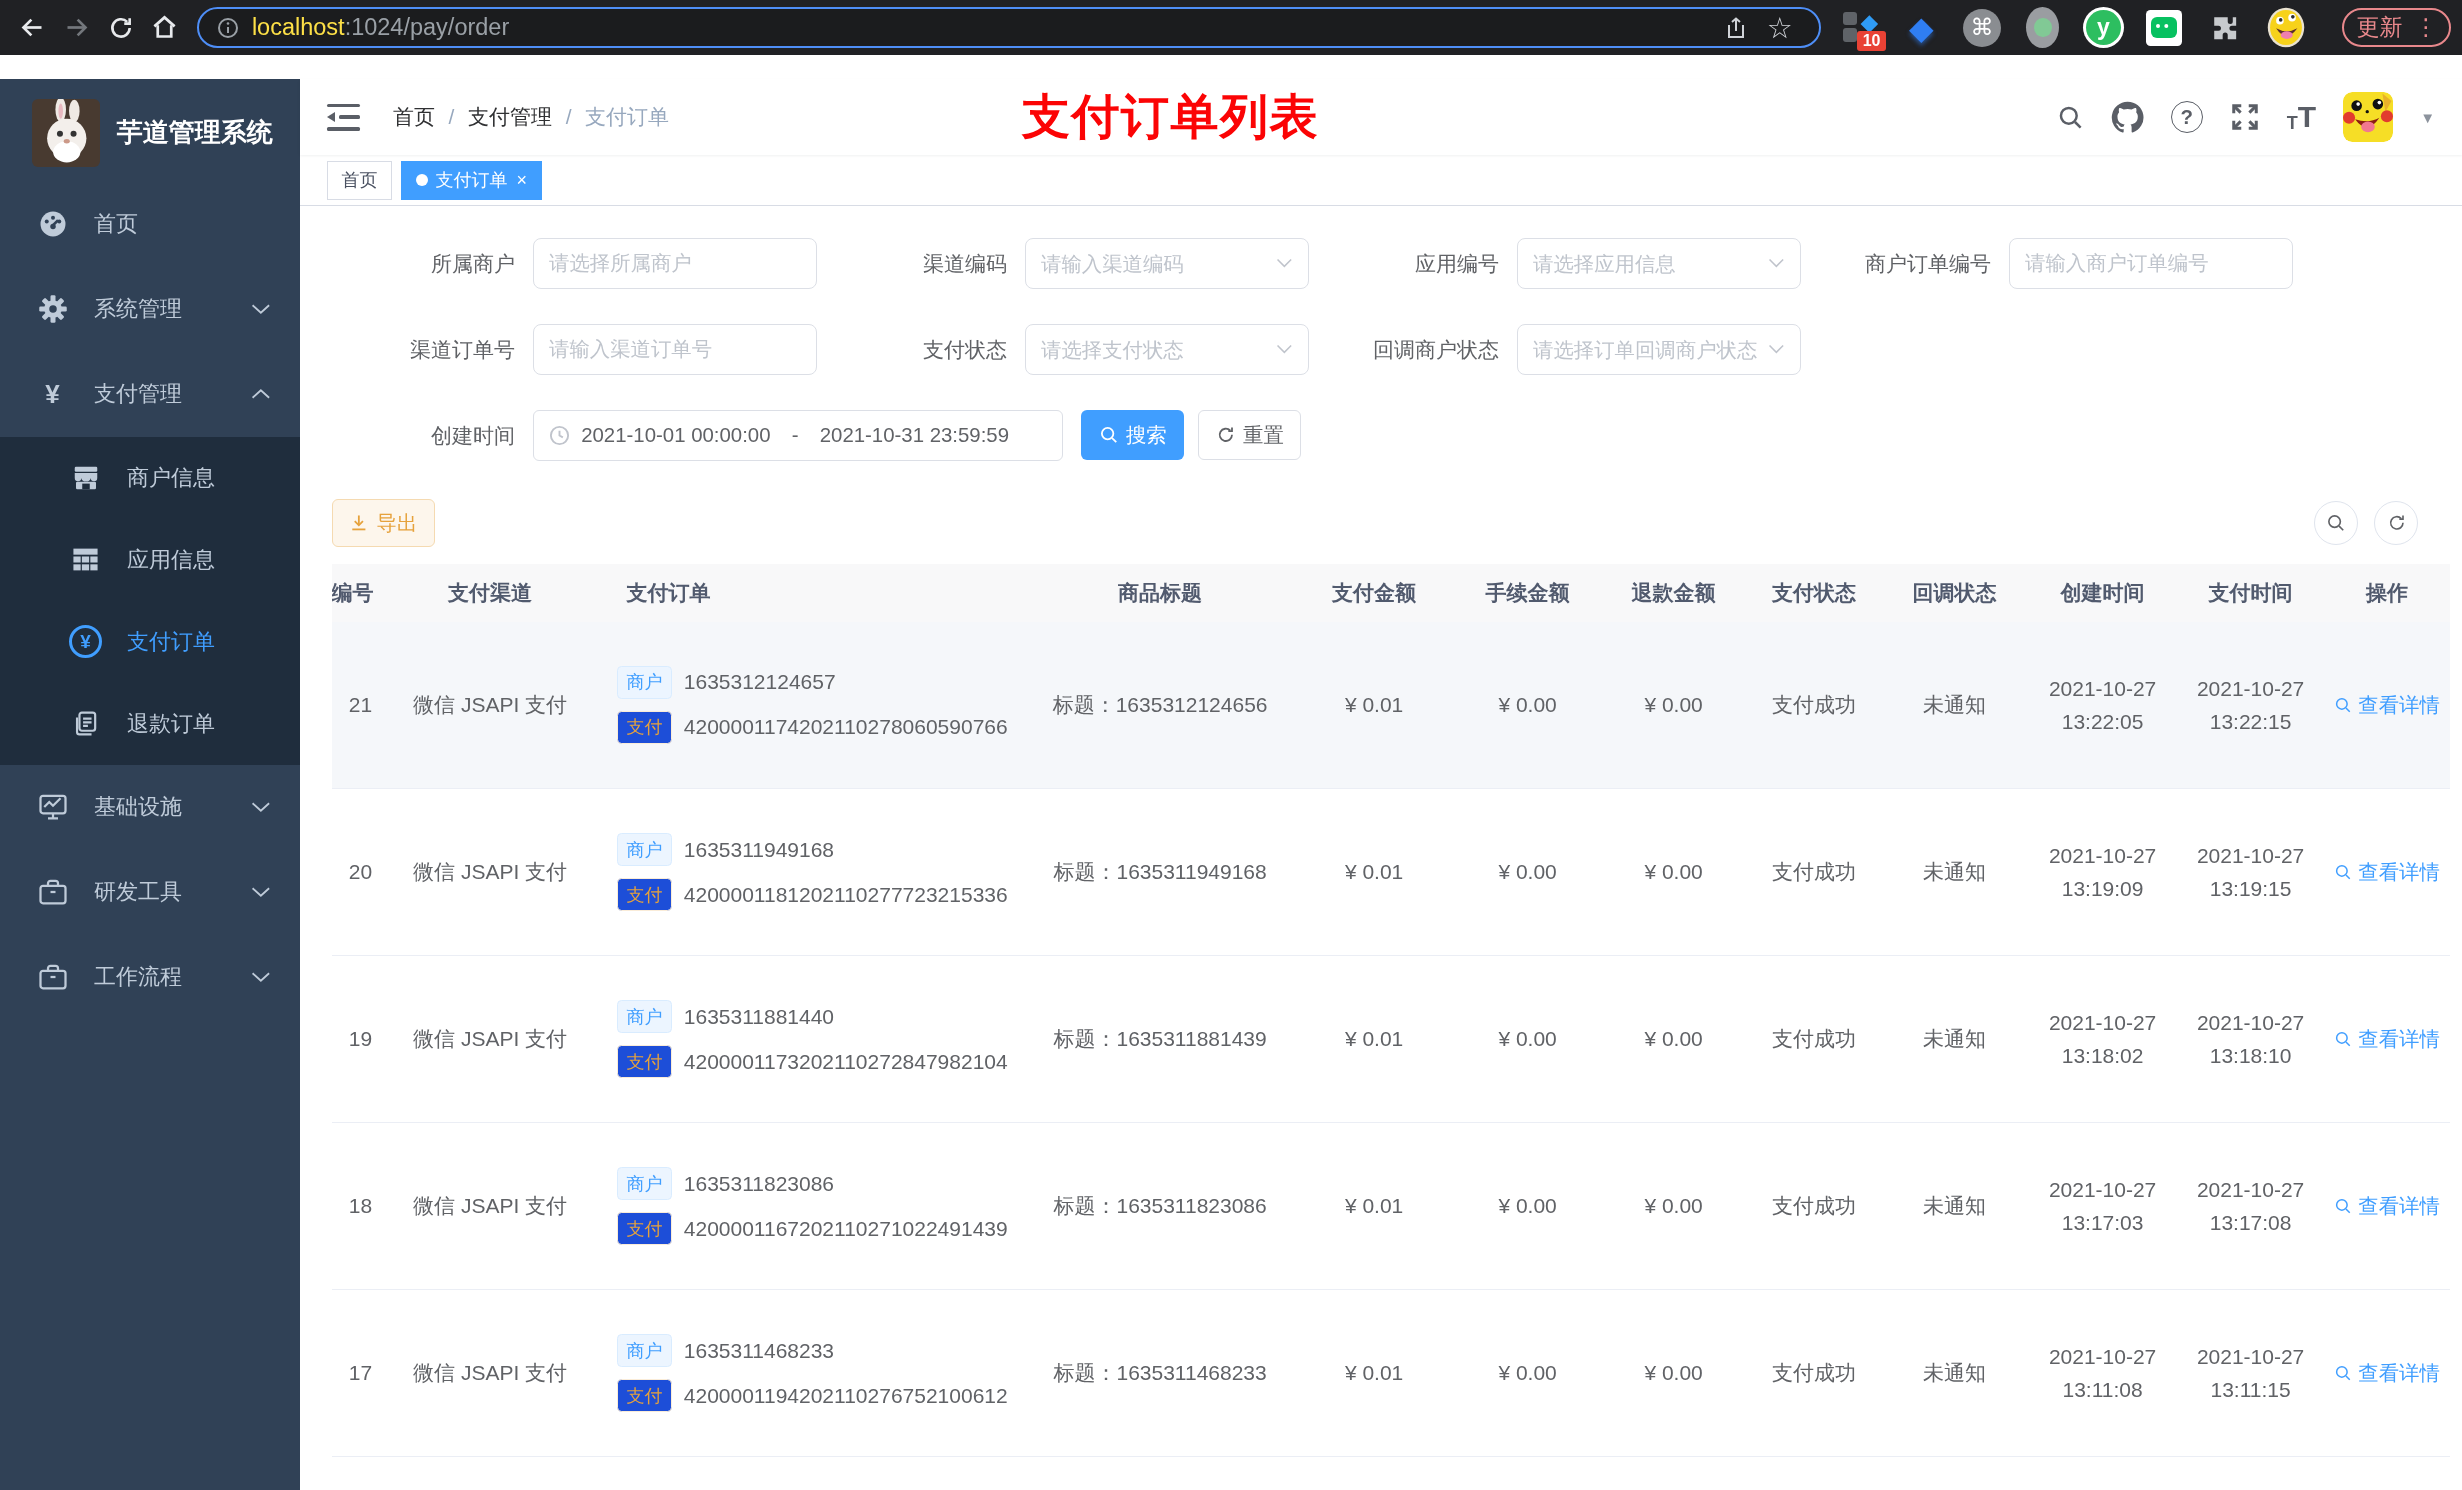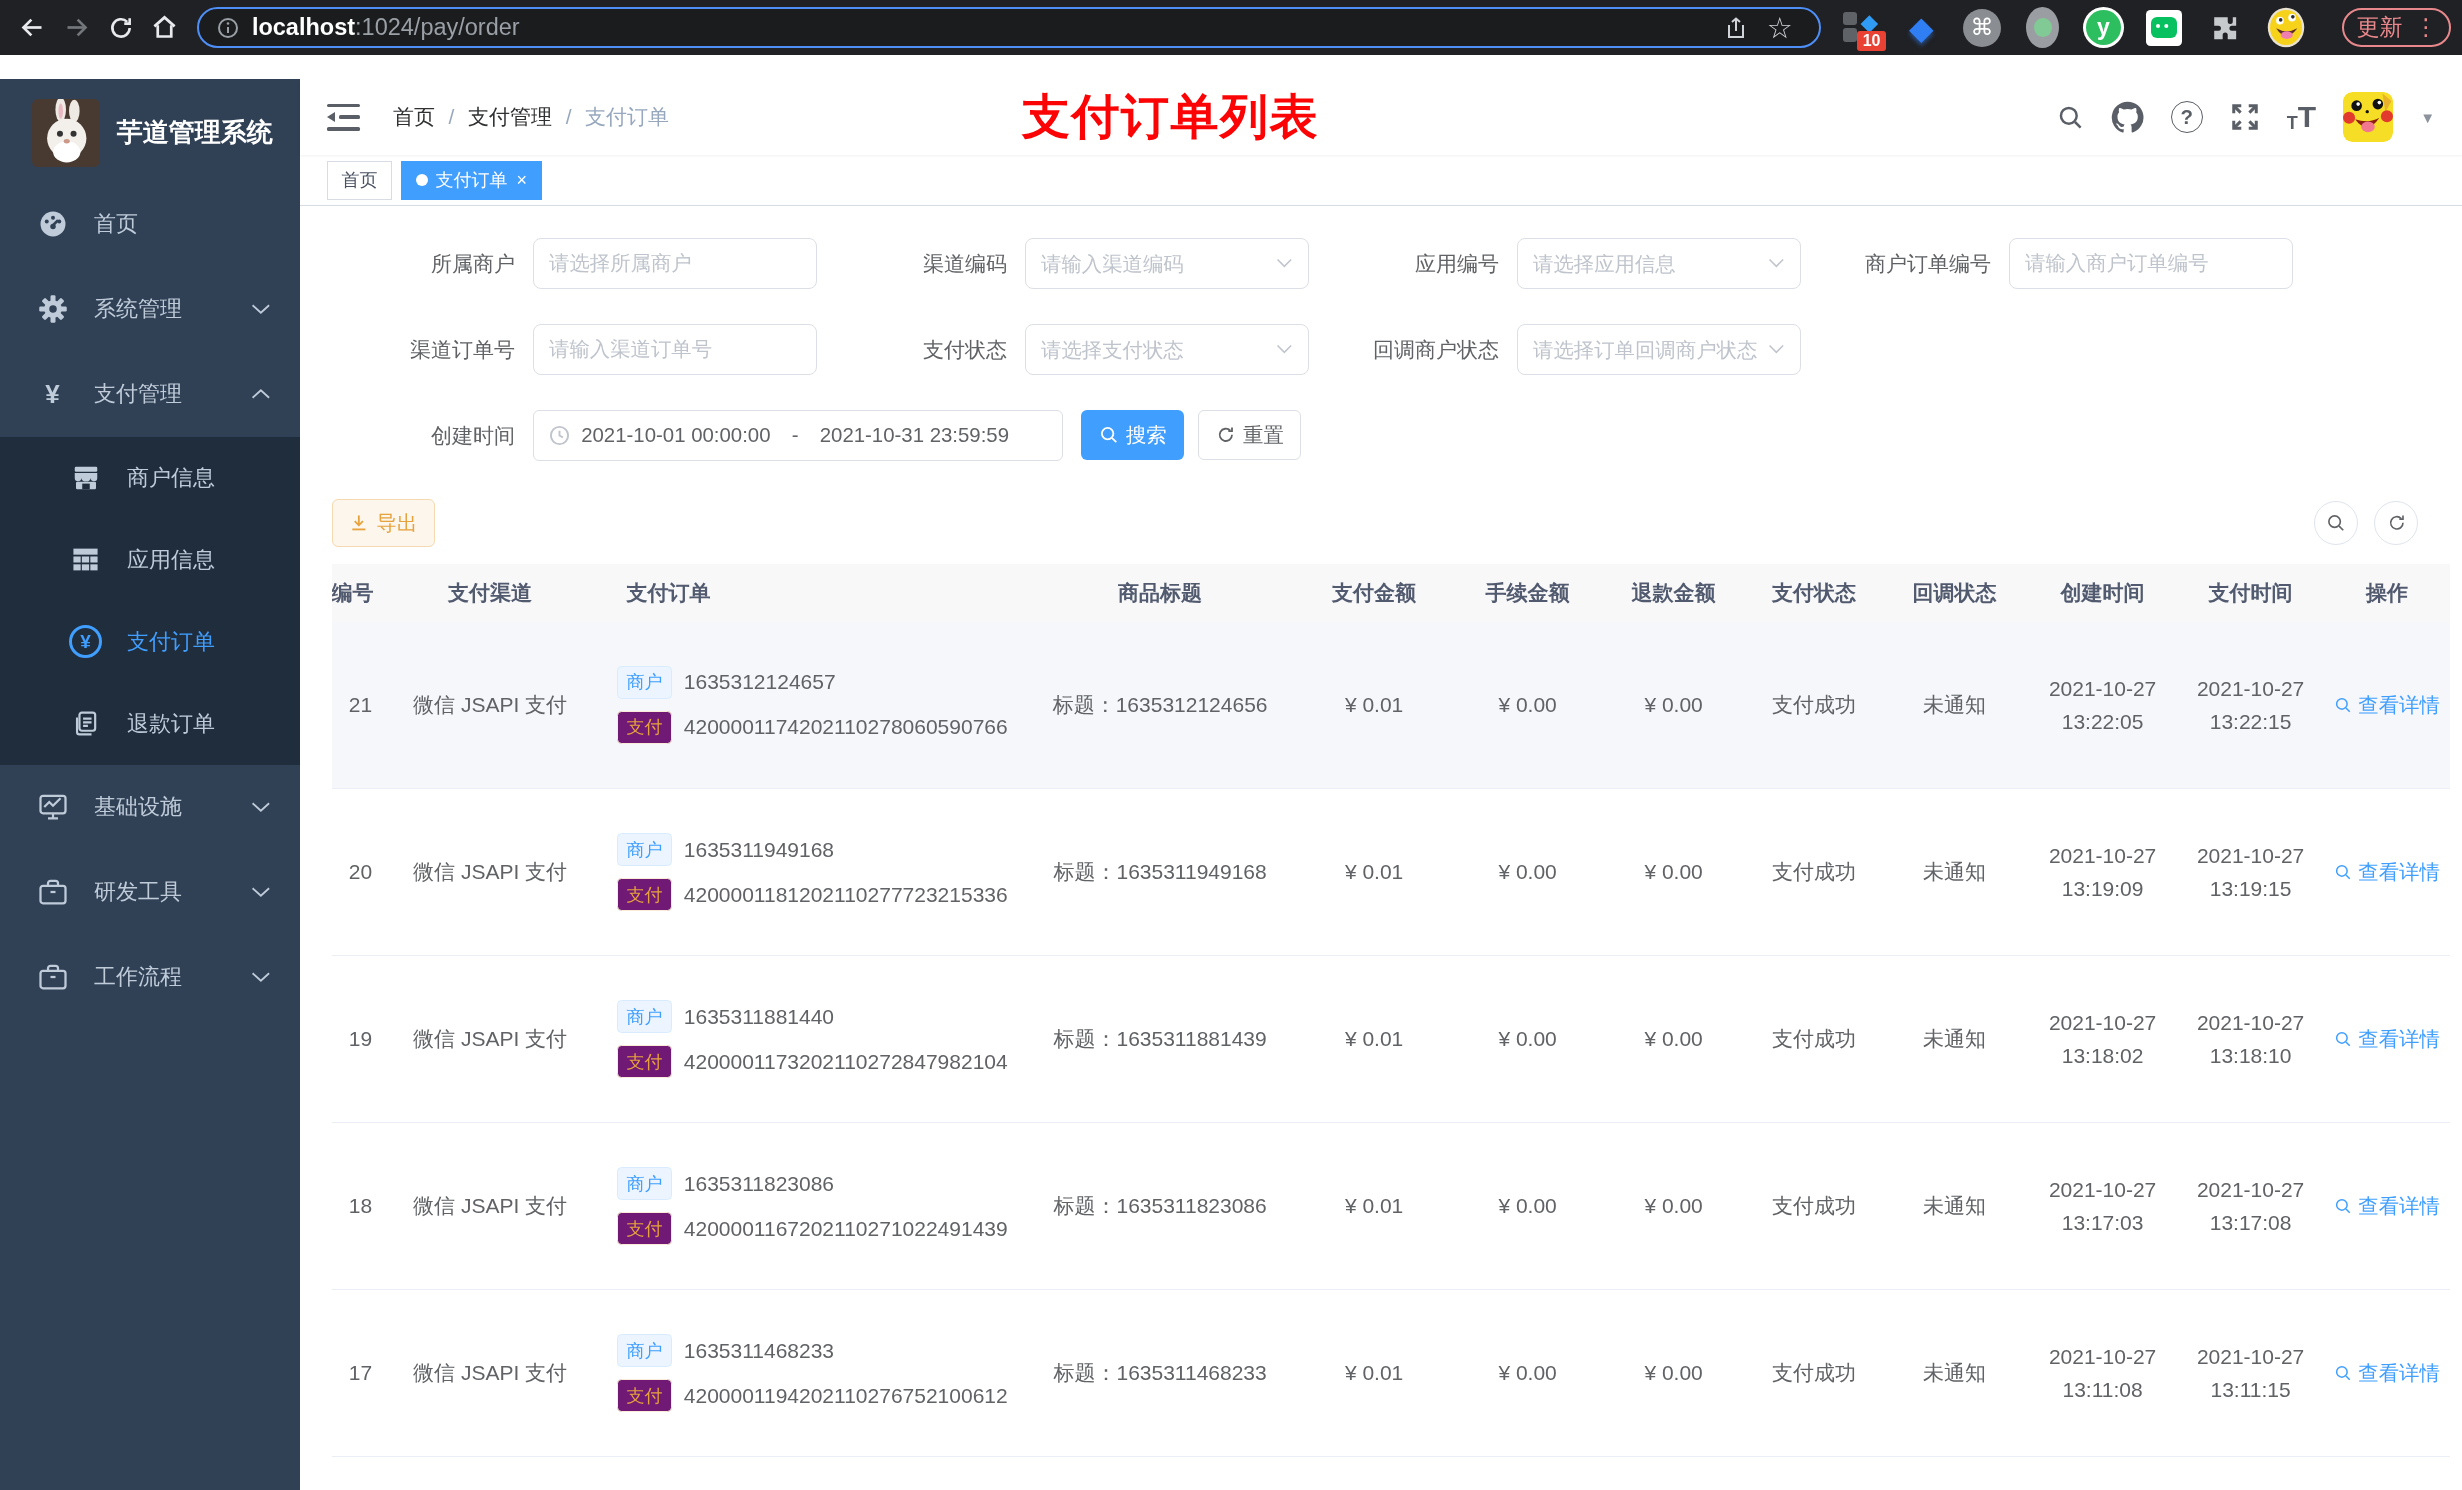--- a/index.html
+++ b/index.html
@@ -5,21 +5,21 @@
   * { margin:0; padding:0; box-sizing:border-box; }
   html,body { width:2462px; height:1490px; overflow:hidden; background:#fff;
     font-family:"Liberation Sans","DejaVu Sans",sans-serif; }
 
   
   .browser { height:55px; background:#202124; display:flex; align-items:center; padding:0 10.6px; }
   .b-ico { width:44px; height:44px; display:flex; align-items:center; justify-content:center; flex-shrink:0; }
   .urlbar { width:1719px; height:41px; margin-left:10.6px; background:#1b1c1e; border:2.3px solid #4e8ef7;
     border-radius:21px; display:flex; align-items:center; padding:0 16.7px; }
   .url-txt { font-size:23.5px; margin-left:12px; white-space:nowrap; flex:1; }
-  .url-host { color:#ffffff; font-weight:bold; }
+  .url-host { color:#fde047; font-weight:normal; }
   .url-path { color:#9aa0a6; }
   .ext-area { display:flex; align-items:center; gap:19.7px; margin-left:19.7px; }
   .ext { position:relative; width:41px; height:44px; display:flex; align-items:center; justify-content:center; flex-shrink:0; }
   .badge { position:absolute; right:-4.5px; bottom:-1.5px; background:#e94235; color:#fff; font-size:16px;
     border-radius:3px; padding:0.8px 5.3px; font-weight:bold; }
   .sq1 { position:absolute; left:3px; top:6px; width:13.6px; height:13.6px; background:#5f6368; border-radius:3px; }
   .sq2 { position:absolute; left:3px; bottom:7.6px; width:13.6px; height:13.6px; background:#5f6368; border-radius:3px; }
   .bluedia { position:absolute; right:3px; top:3px; color:#2f9bf4; font-size:23px; }
   .gem { color:#2f7ef3; font-size:32px; text-shadow:0 3px 4.5px rgba(47,126,243,.5); }
   .graycirc { width:38px; height:38px; border-radius:50%; background:#8a8d91; color:#fff; display:flex;
@@ -114,21 +114,21 @@
   thead th { background:#f8f8f9; height:58px; font-size:21px; color:#515a6e; font-weight:bold;
     text-align:center; white-space:nowrap; overflow:hidden; }
   tbody td { height:167px; border-bottom:0.8px solid #ebeef5; text-align:center; font-size:21px;
     color:#606266; white-space:nowrap; overflow:hidden; }
   tbody tr.hover { background:#f5f7fa; }
   .idc { text-align:right; padding-right:4.5px; }
   .order-cell { text-align:left; padding-left:13.6px; }
   .oline { display:flex; align-items:center; gap:12px; margin:11.4px 0; }
   .ttag { font-size:18px; border-radius:4.5px; padding:3.8px 8.3px; flex-shrink:0; }
   .ttag.mch { background:#ecf5ff; border:0.8px solid #d9ecff; color:#409EFF; }
-  .ttag.pay { background:#701a75; border:0.8px solid #faecd8; color:#e6a23c; }
+  .ttag.pay { background:#1d4ed8; border:0.8px solid #faecd8; color:#e6a23c; }
   .two-line div { line-height:33px; }
   .link { color:#409EFF; display:inline-flex; align-items:center; gap:6px; font-size:20.4px; cursor:pointer; }
   svg { display:block; }
 </style>
 </head>
 <body>
 
 <div class="browser">
   <div class="b-ico">
     <svg width="27" height="27" viewBox="0 0 24 24" fill="none" stroke="#e8eaed" stroke-width="2.4">

